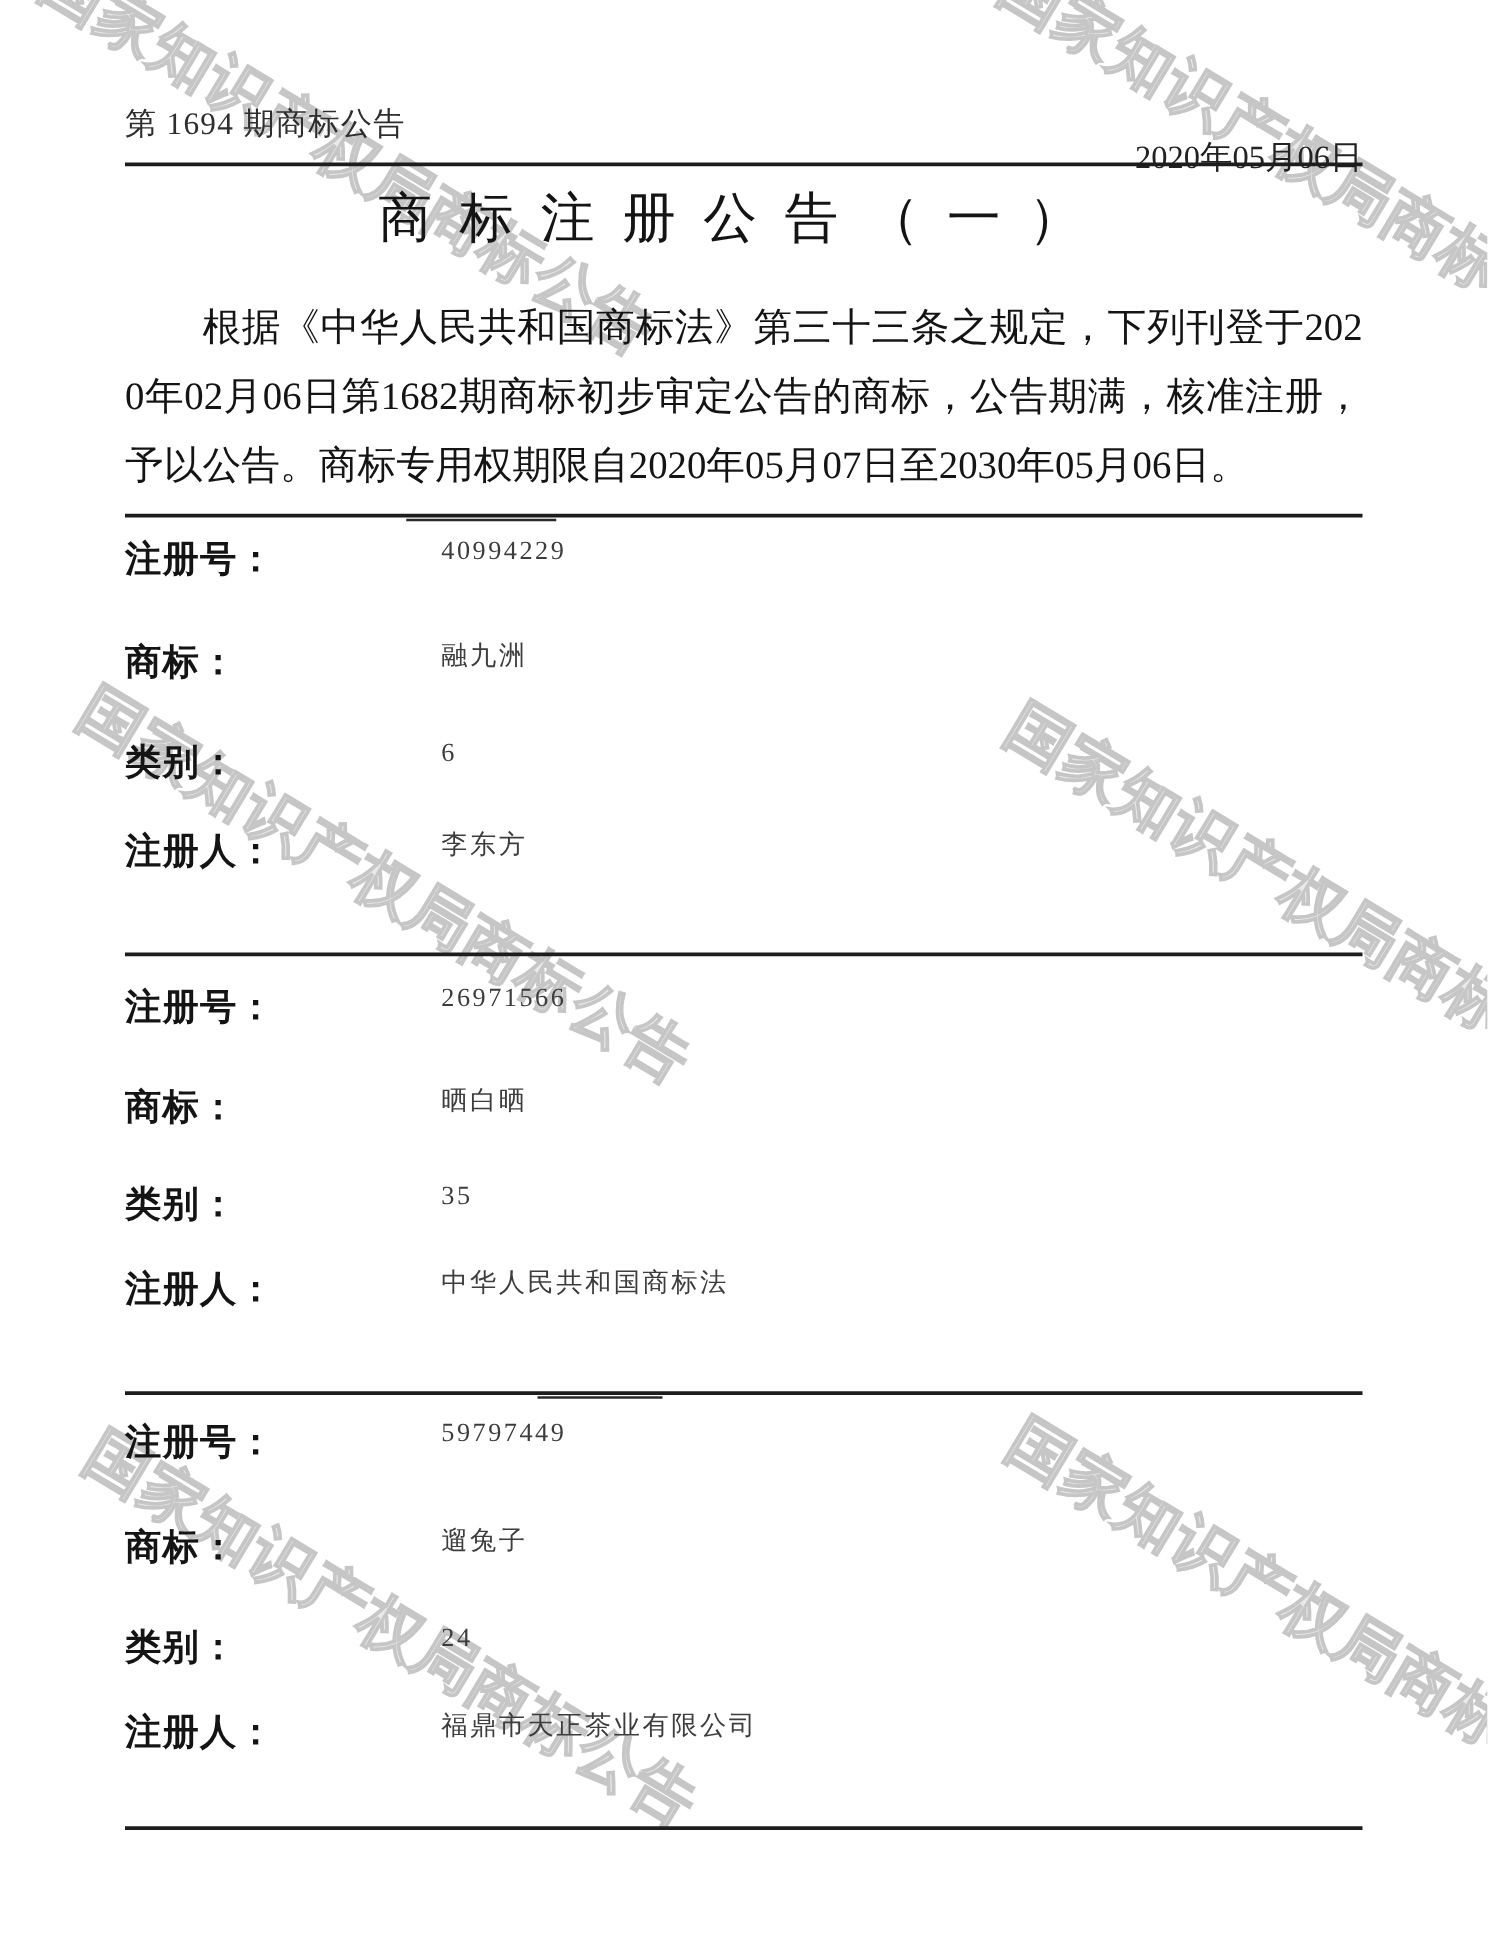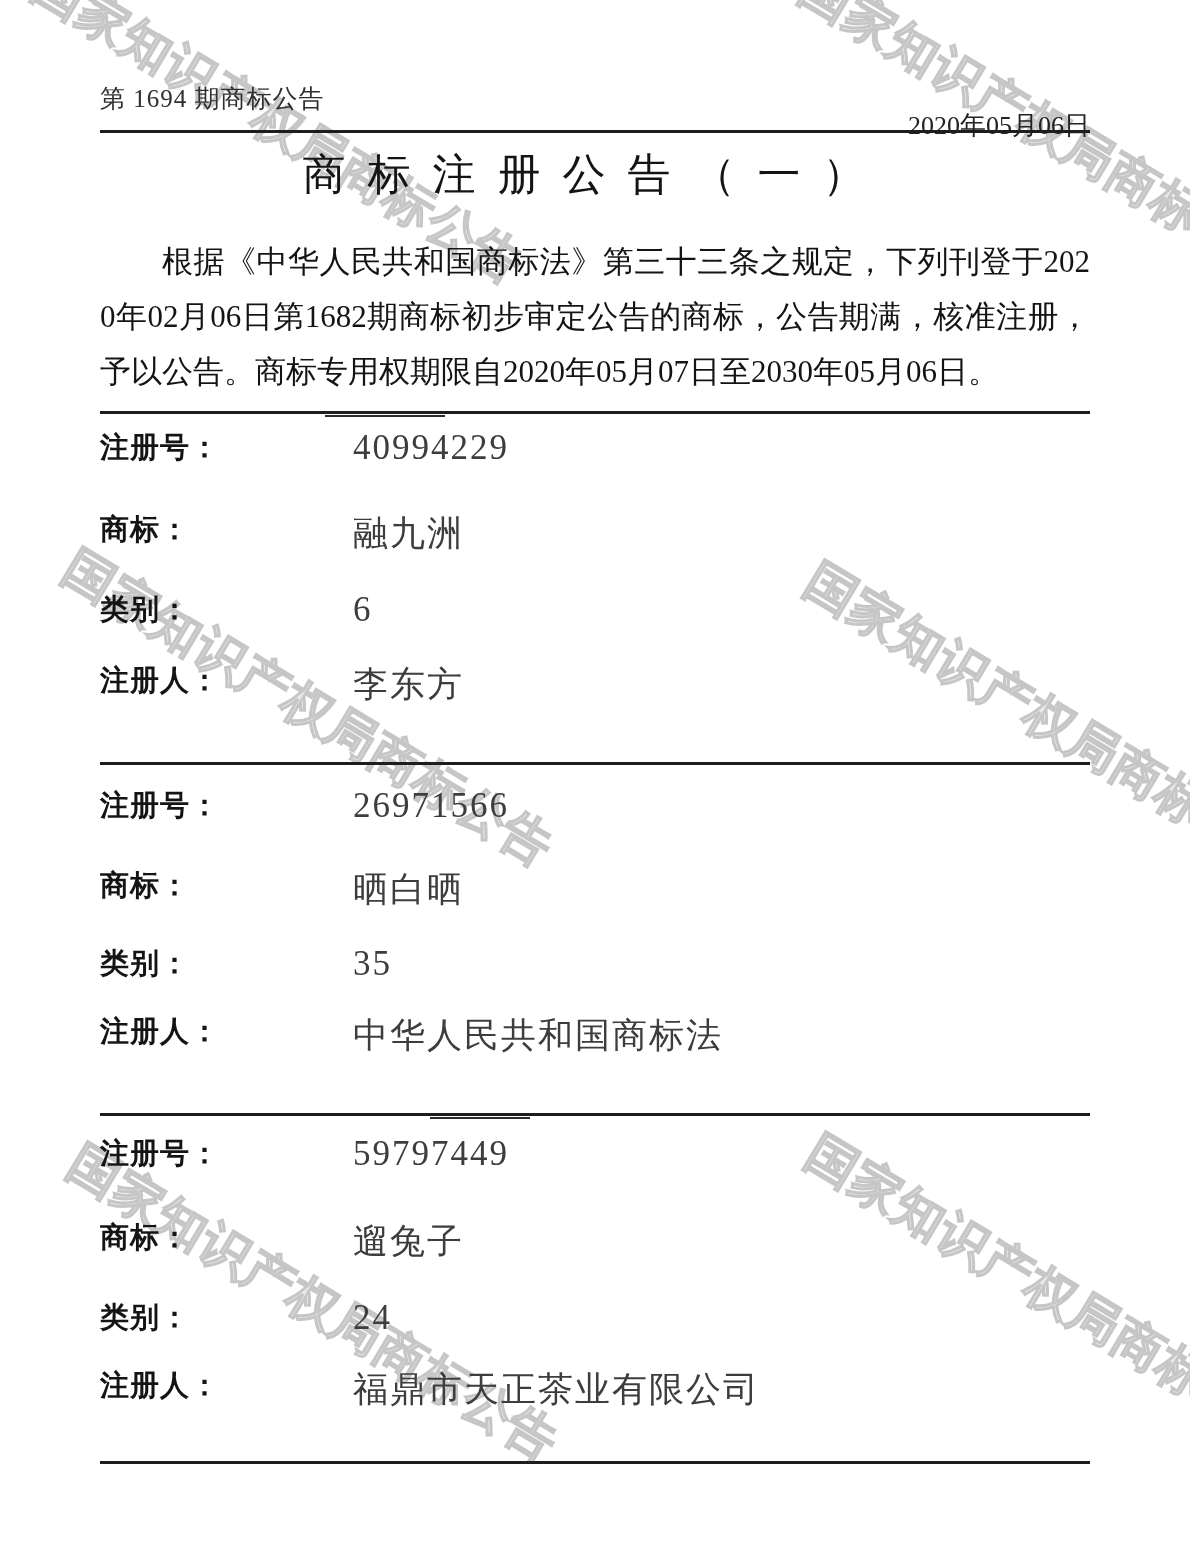--- a/index.html
+++ b/index.html
@@ -115,21 +115,21 @@
     width: 220px;
     text-align: left;
     font-size: 29px;
     font-weight: bold;
     color: #141414;
     letter-spacing: 1px;
   }
   .field-value {
     position: absolute;
     left: 353px;
-    font-size: 35px;
+    font-size: 21px;
     color: #3d3d3d;
     letter-spacing: 2px;
   }
   
   .r1-a { top: 428px; }
   .r1-b { top: 510px; }
   .r1-c { top: 590px; }
   .r1-d { top: 661px; }
   
   .r2-a { top: 786px; }

